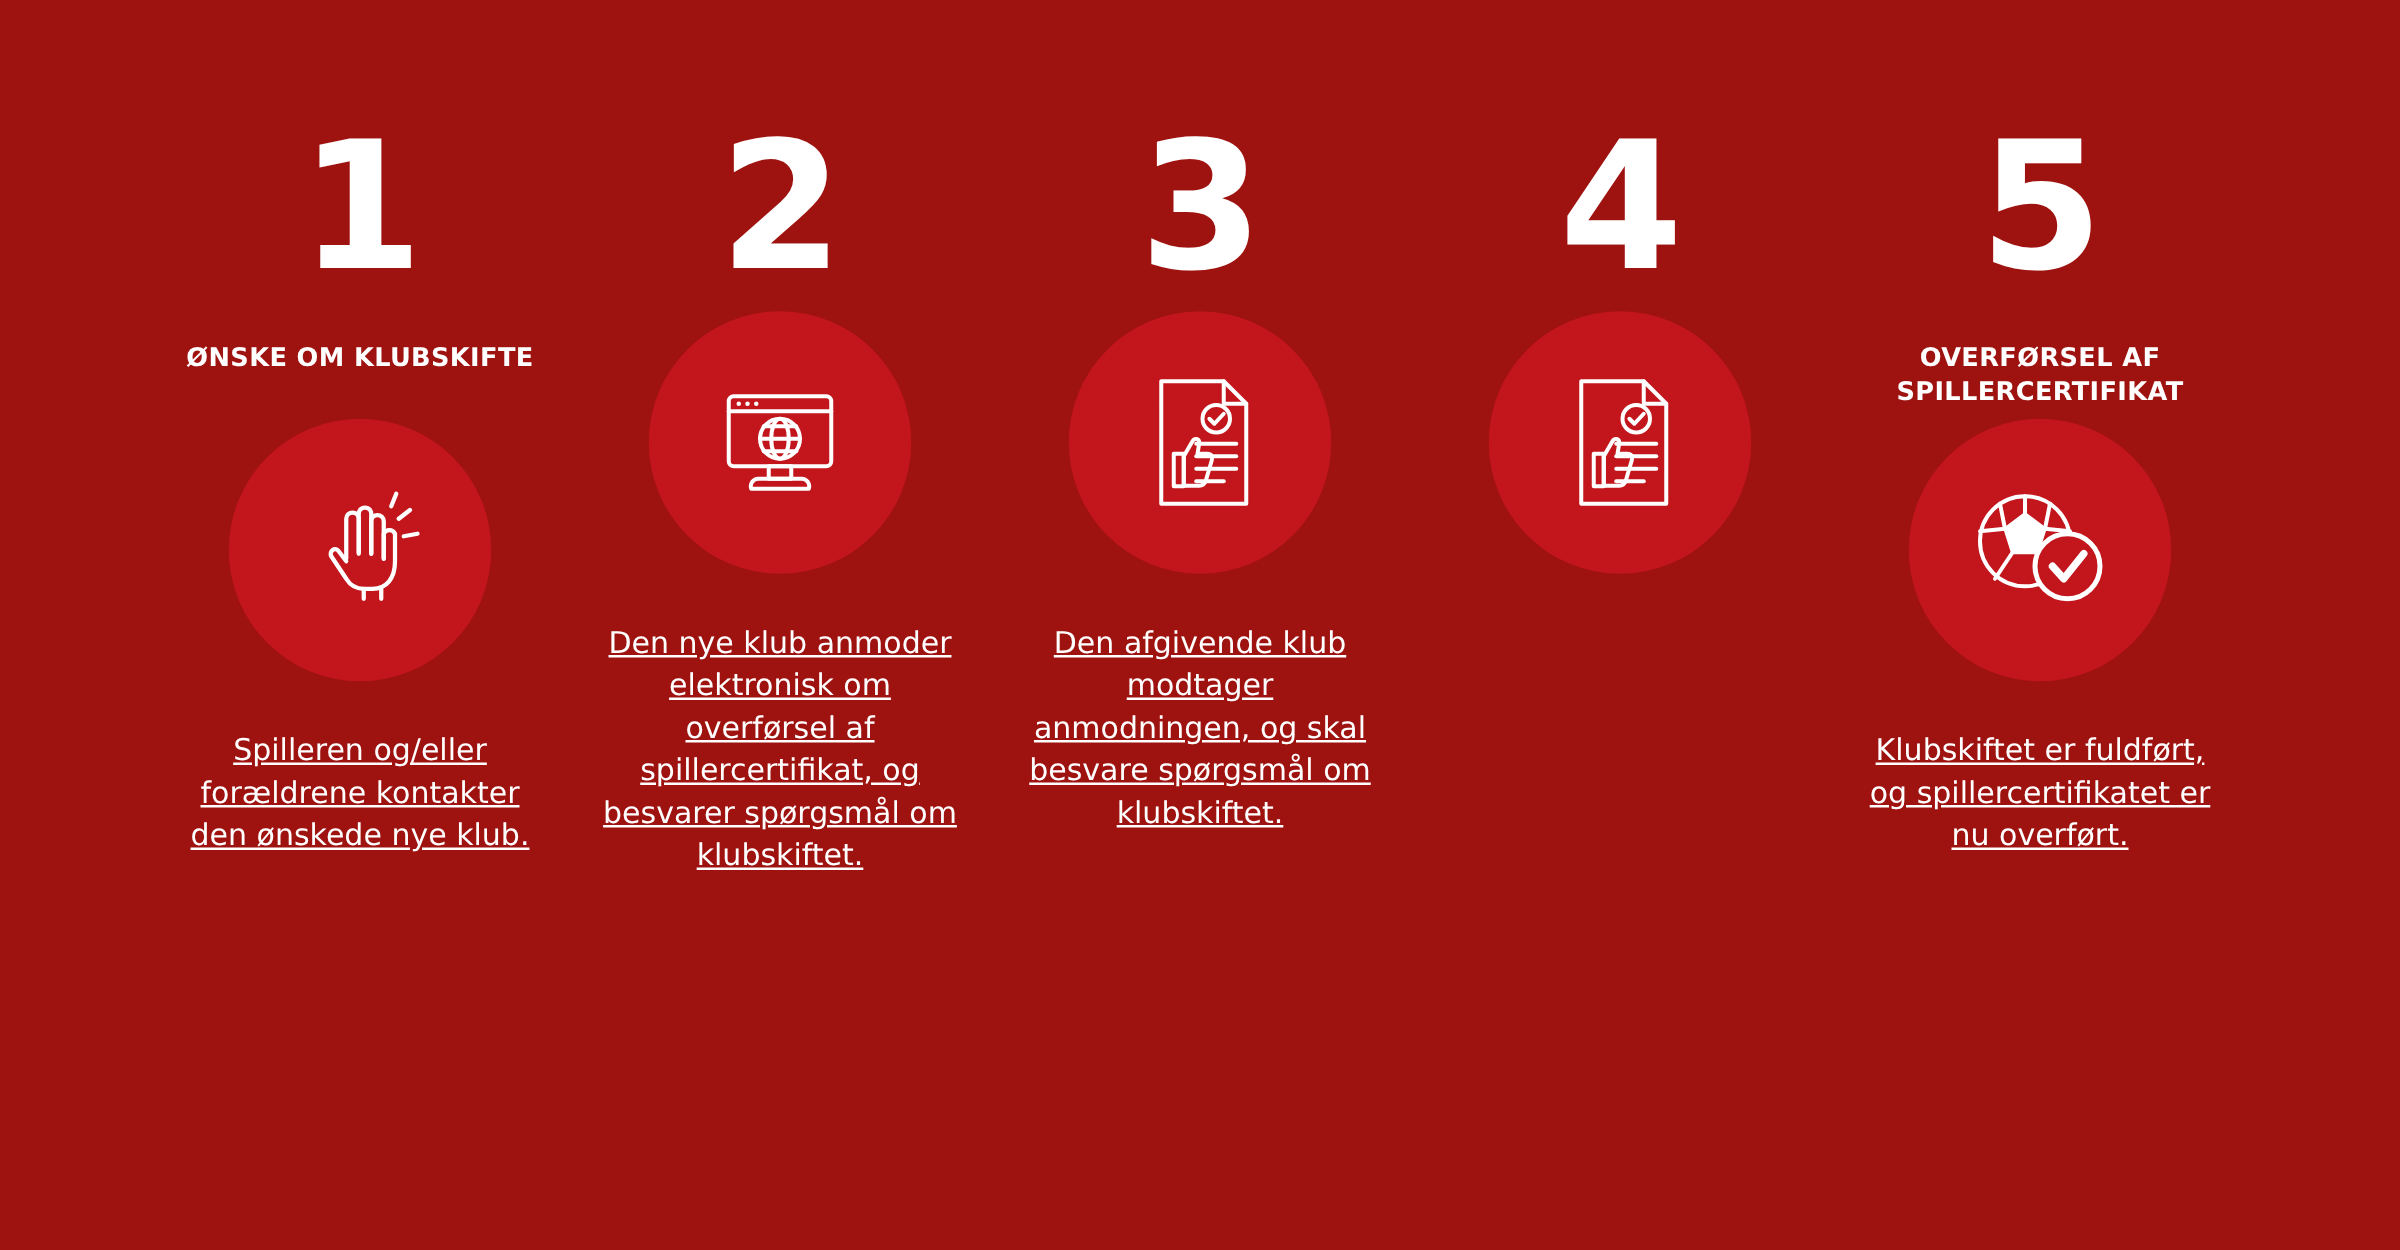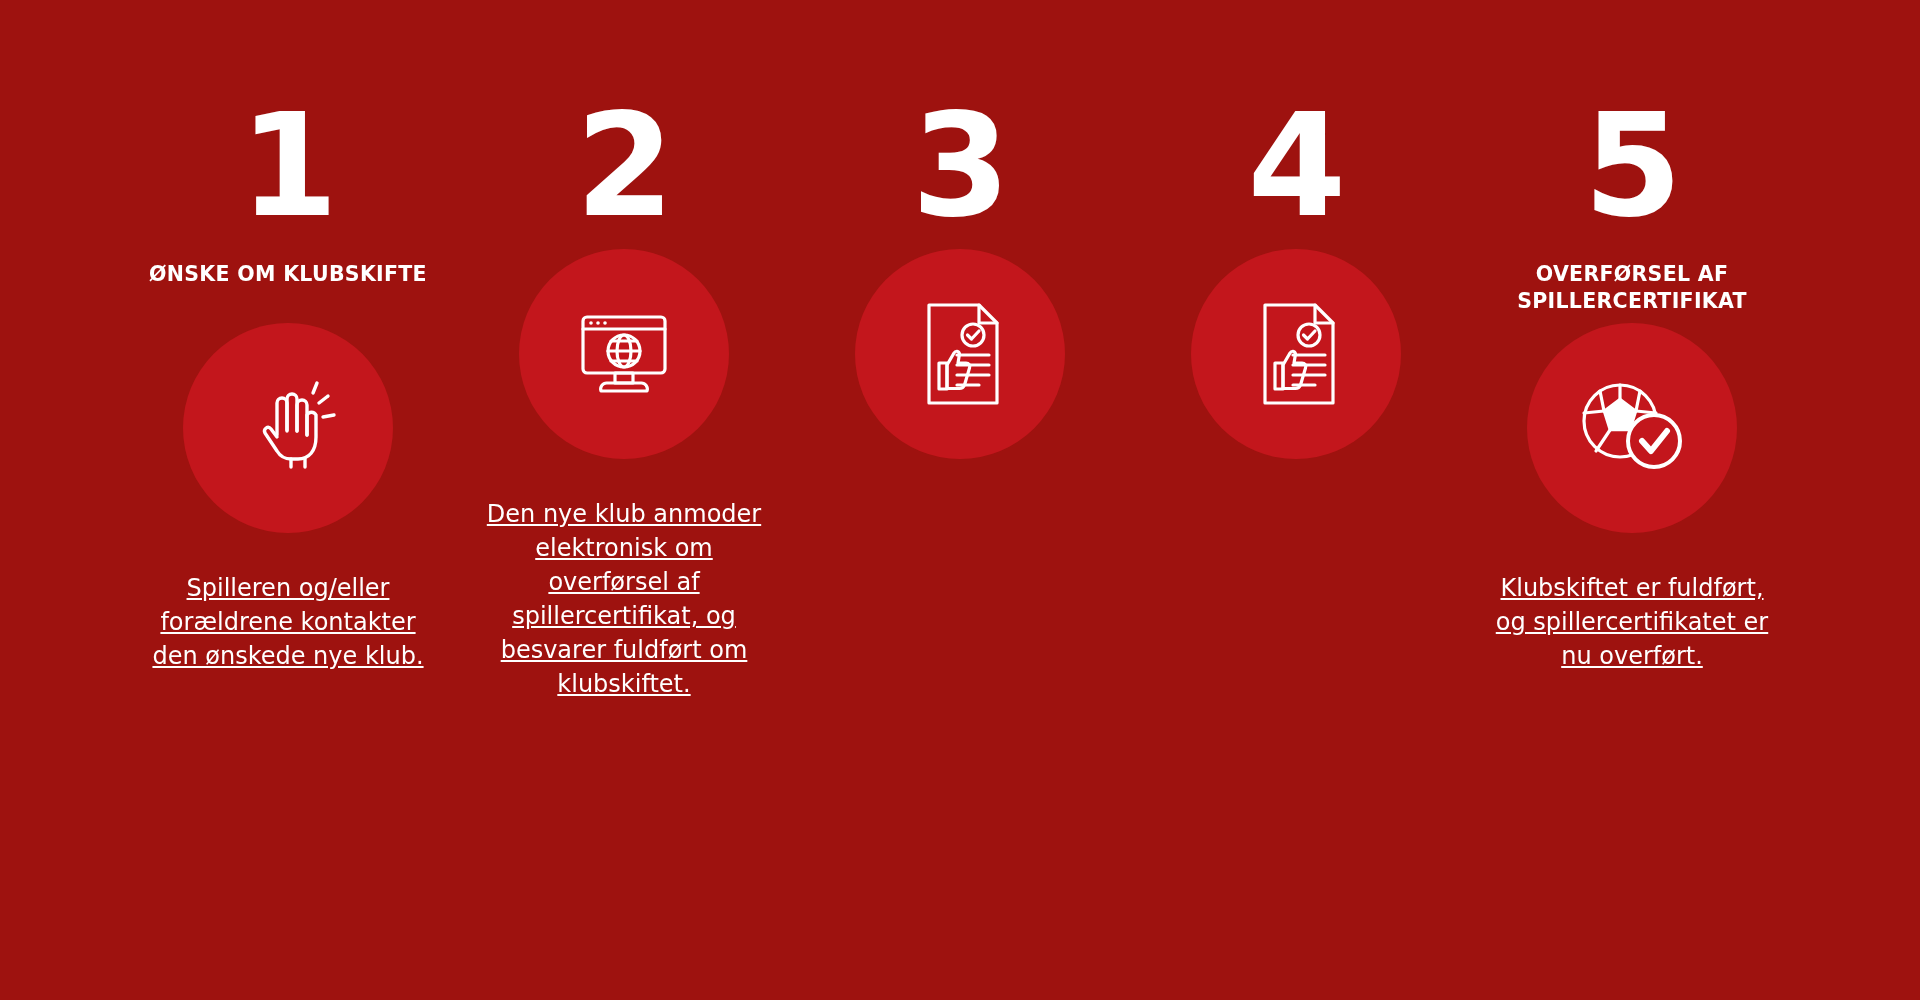--- a/index.html
+++ b/index.html
@@ -41,21 +41,21 @@
     font-size: 142px;
     line-height: 1;
     color: #ffffff;
     letter-spacing: -2px;
     height: 150px;
     display: flex;
     align-items: flex-start;
     justify-content: center;
   }
   .step-title {
-    margin-top: 16px;
+    margin-top: 28px;
     font-family: "DejaVu Sans", sans-serif;
     font-weight: 700;
     font-size: 20.5px;
     line-height: 1.32;
     letter-spacing: 0.3px;
     color: #ffffff;
     text-transform: uppercase;
     min-height: 58px;
     display: flex;
     align-items: flex-start;
@@ -129,41 +129,42 @@
             <circle cx="59" cy="56" r="16"></circle>
             <ellipse cx="59" cy="56" rx="7" ry="16"></ellipse>
             <line x1="43" y1="56" x2="75" y2="56"></line>
             <line x1="46" y1="46" x2="72" y2="46"></line>
             <line x1="46" y1="66" x2="72" y2="66"></line>
             <path d="M50 78 h18 v10 h-18 z"></path>
             <path d="M36 96 h46 a6 6 0 0 0 -6 -8 H42 a6 6 0 0 0 -6 8 z"></path>
           </svg>
         </span>
       </div>
-      <div class="step-desc">Den nye klub anmoder elektronisk om overførsel af spillercertifikat, og besvarer fuldført om klubskiftet.</div>
+      <div class="step-desc">Den nye klub anmoder elektronisk om overførsel af spillercertifikat, og besvarer spørgsmål om klubskiftet.</div>
     </div>
 
     <div class="step step-3">
       <div class="step-number">3</div>
       <div class="icon-wrap">
         <span>
           <svg width="110" height="118" viewBox="0 0 110 118" fill="none" stroke="#ffffff" stroke-width="3.2" stroke-linecap="round" stroke-linejoin="round">
             <path d="M24 10 h50 l18 18 v80 H24 z"></path>
             <path d="M74 10 v18 h18"></path>
             <circle cx="68" cy="40" r="11"></circle>
             <path d="M62.5 40 l4 4 7.5 -8"></path>
             <line x1="52" y1="60" x2="84" y2="60"></line>
             <line x1="52" y1="70" x2="84" y2="70"></line>
             <line x1="52" y1="80" x2="84" y2="80"></line>
             <line x1="52" y1="90" x2="74" y2="90"></line>
             <path d="M34 68 v26 h8 V68 z"></path>
             <path d="M42 70 l7-12c1.5-2.5 5-2.5 5.5 1 l-1.5 9 h8 c3 0 4.5 2.5 3.5 5 l-5 17 c-1 2.5-2.5 3.5-5 3.5 H42 z"></path>
           </svg>
         </span>
       </div>
+      <div class="step-desc">Den afgivende klub modtager anmodningen, og skal besvare spørgsmål om klubskiftet.</div>
     </div>
 
     <div class="step step-4">
       <div class="step-number">4</div>
       <div class="icon-wrap">
         <span>
           <svg width="110" height="118" viewBox="0 0 110 118" fill="none" stroke="#ffffff" stroke-width="3.2" stroke-linecap="round" stroke-linejoin="round">
             <path d="M24 10 h50 l18 18 v80 H24 z"></path>
             <path d="M74 10 v18 h18"></path>
             <circle cx="68" cy="40" r="11"></circle>

